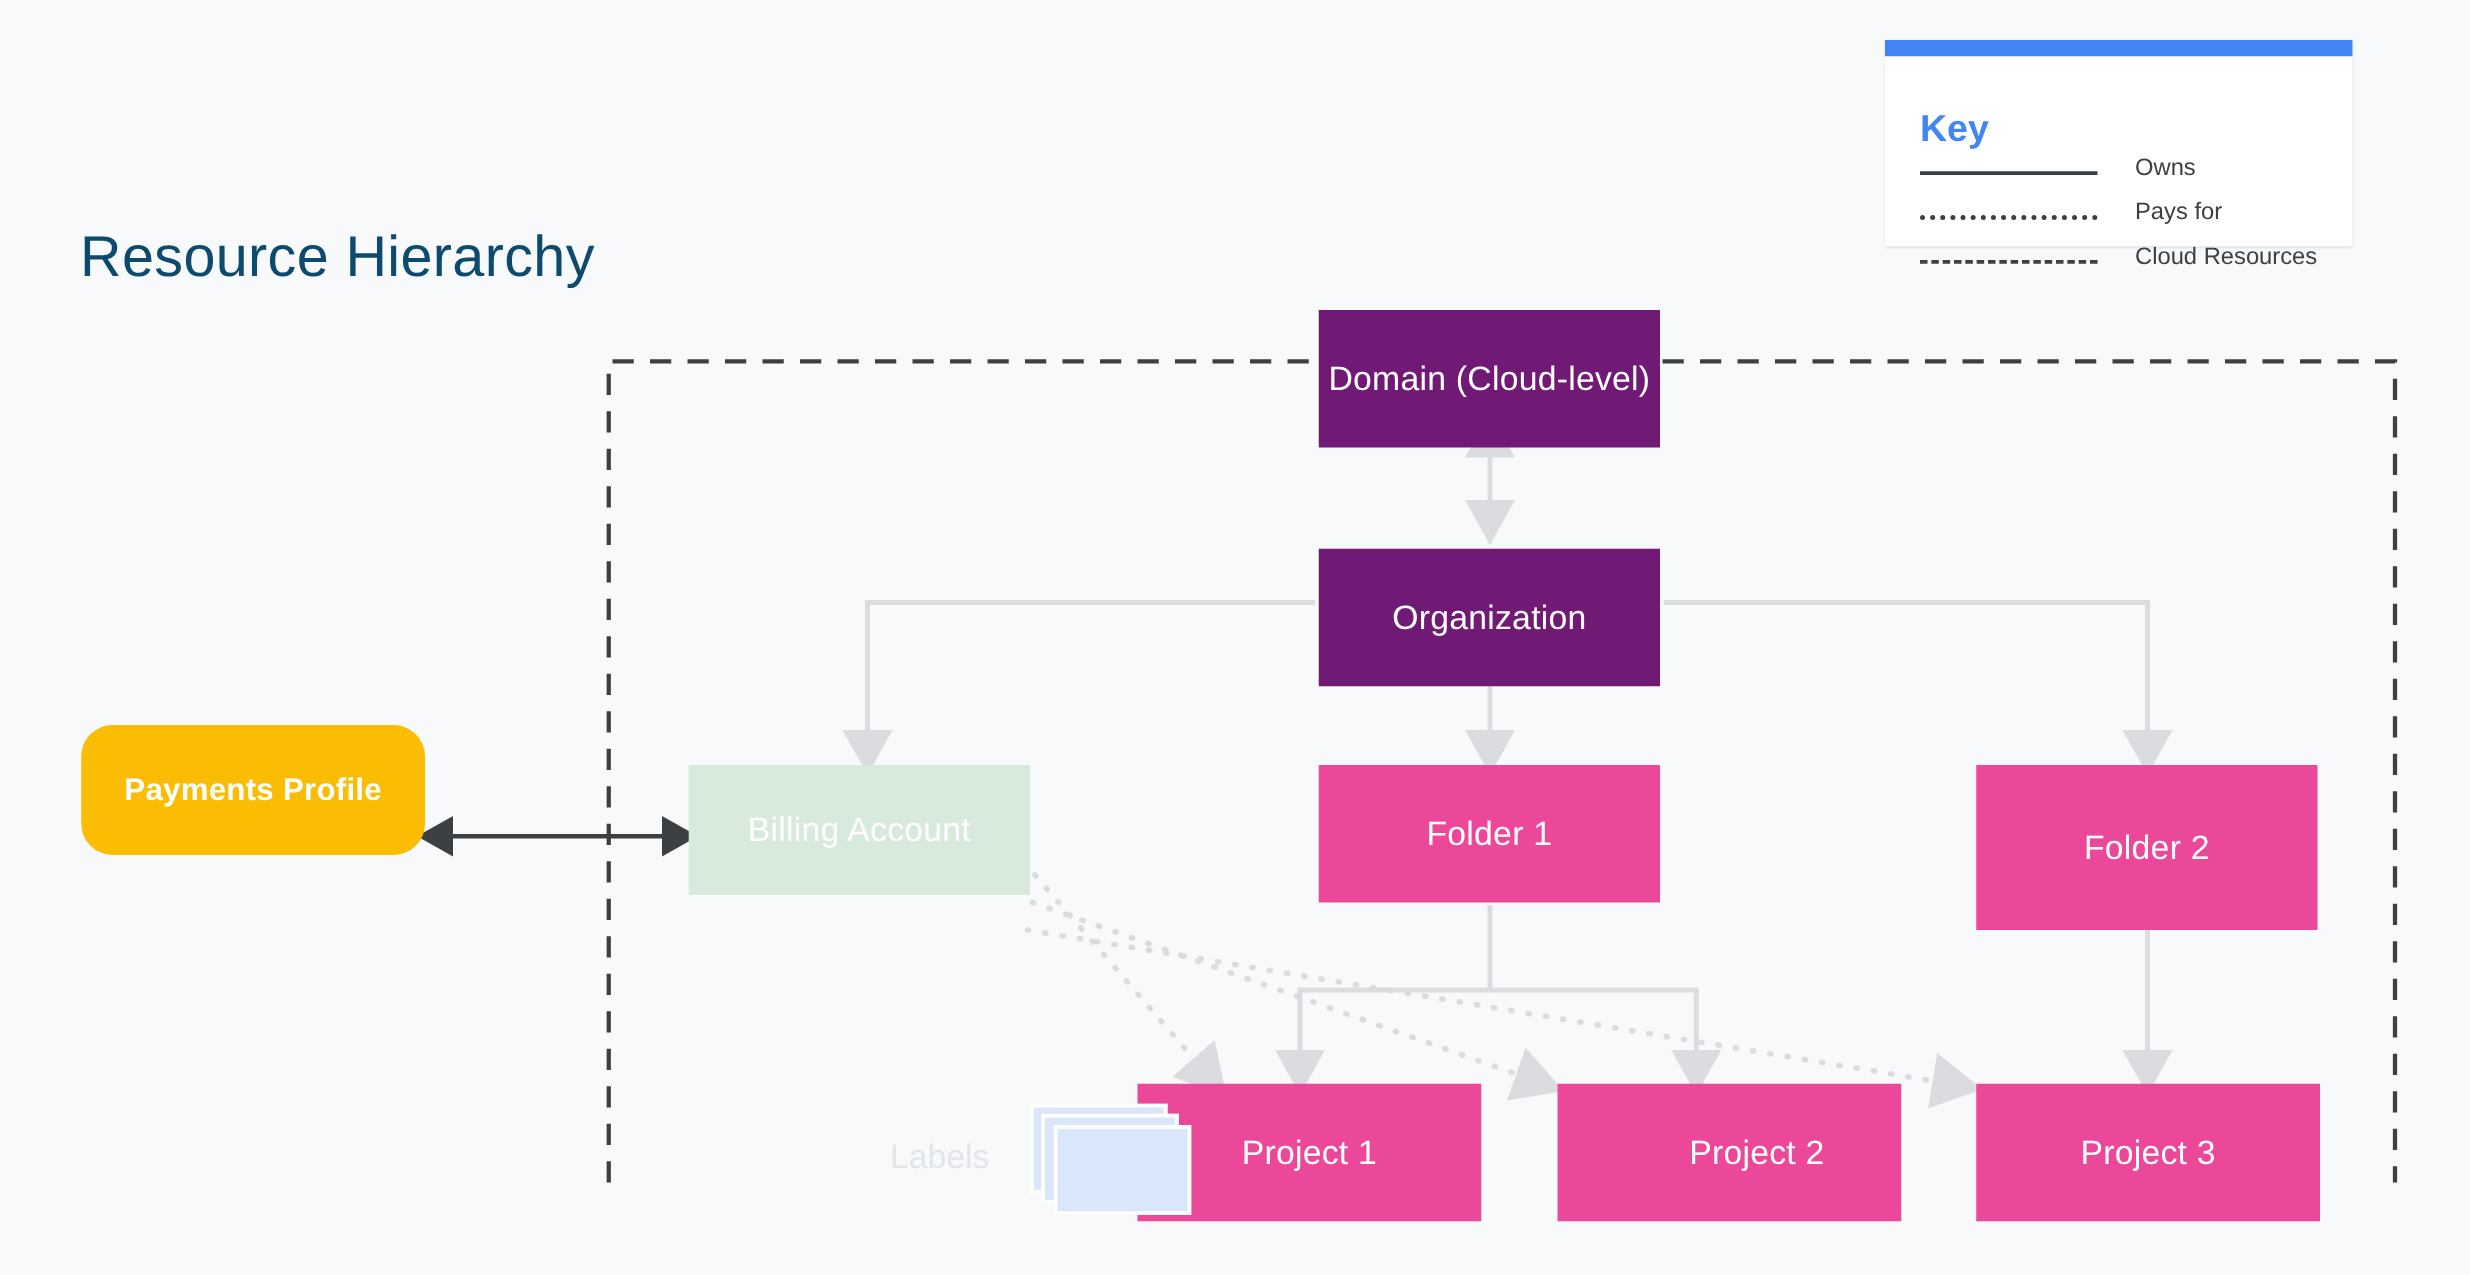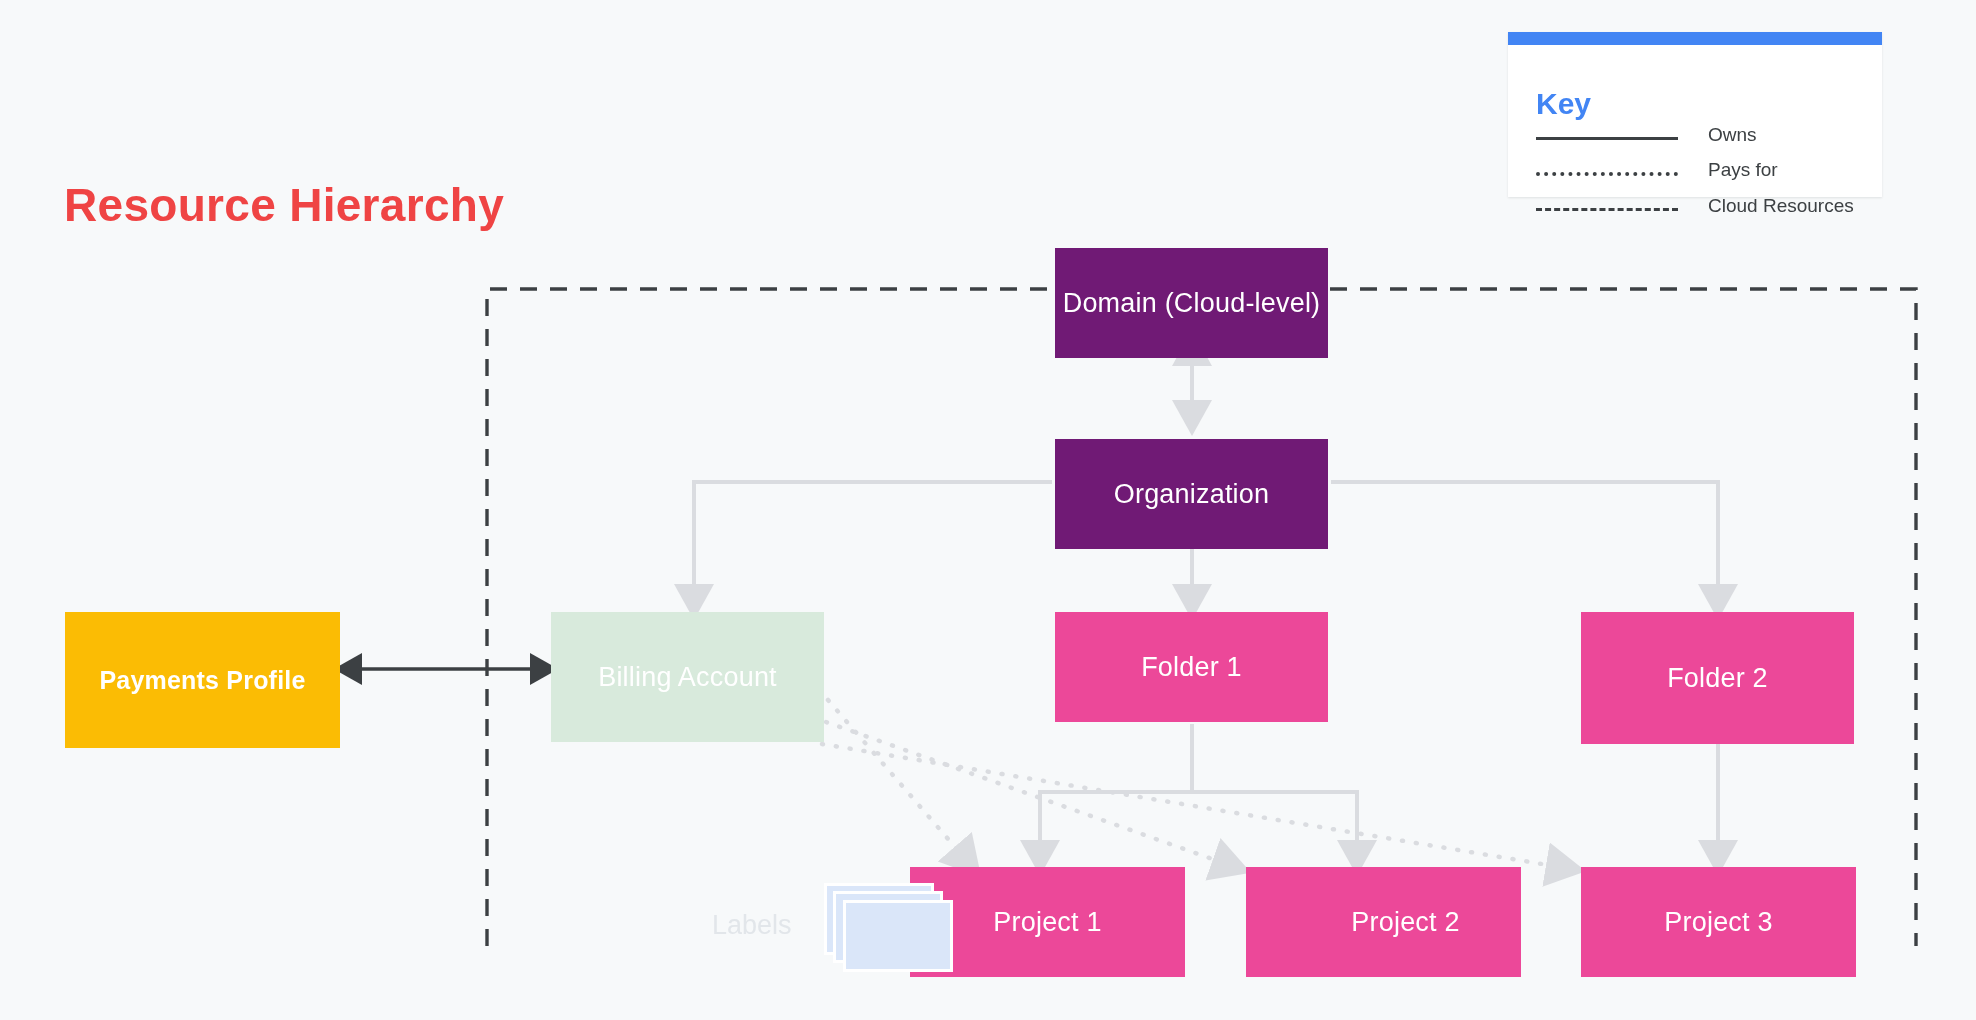--- a/index.html
+++ b/index.html
@@ -41,22 +41,22 @@
   .node-pink   { background: #701a75; margin-top: 16px; }
   .node-green  { background: #d8eadc; }
   .node-blue   { background: #ec4899; }
   .node-amber  { background: #fbbc04; font-weight: bold; font-size: 25px; }
 
   #page-title {
     position: absolute;
     left: 64px;
     top: 178px;
     font-size: 46px;
-    color: #ef4444;
-    font-weight: 700;
+    color: #0c4a6e;
+    font-weight: 400;
     letter-spacing: 0.3px;
     white-space: nowrap;
   }
 
   #labels-text {
     position: absolute;
     left: 712px;
     top: 910px;
     font-size: 27px;
     color: #e2e6ea;
@@ -184,25 +184,25 @@
   </svg>
 
   <div class="node node-pink" style="left:1055px; top:232px; width:273px; height:110px;">
     <span>Domain (Cloud-level)</span>
   </div>
 
   <div class="node node-pink" style="left:1055px; top:423px; width:273px; height:110px;">
     <span>Organization</span>
   </div>
 
-  <div class="node node-amber" style="left:65px; top:612px; width:275px; height:136px;">
+  <div class="node node-amber" style="left:65px; top:580px; width:275px; height:104px;border-radius:25px;">
     <span>Payments Profile</span>
   </div>
 
-  <div class="node node-green" style="left:551px; top:612px; width:273px; height:130px;">
+  <div class="node node-green" style="left:551px; top:612px; width:273px; height:104px;">
     <span>Billing Account</span>
   </div>
 
   <div class="node node-blue" style="left:1055px; top:612px; width:273px; height:110px;">
     <span>Folder 1</span>
   </div>
 
   <div class="node node-blue" style="left:1581px; top:612px; width:273px; height:132px;">
     <span>Folder 2</span>
   </div>

